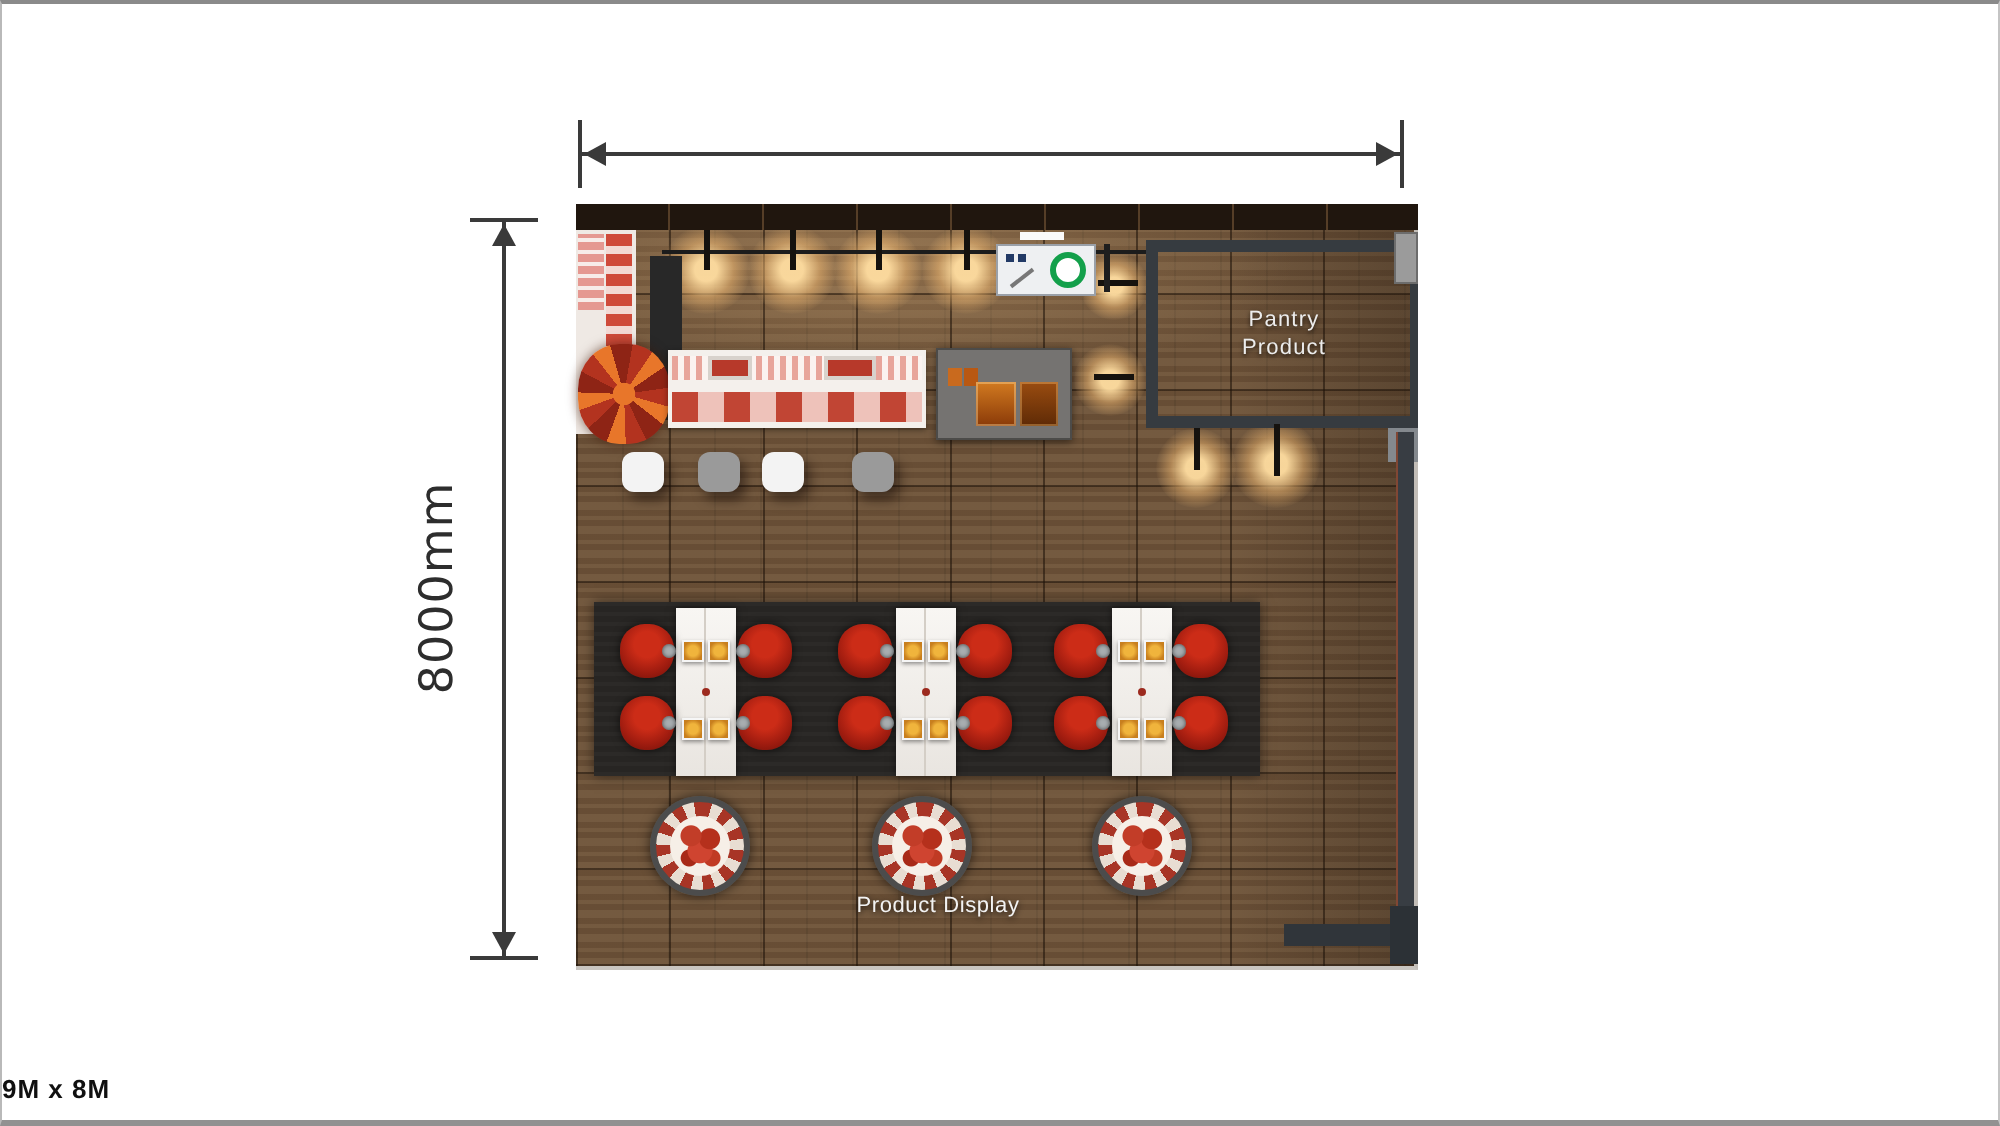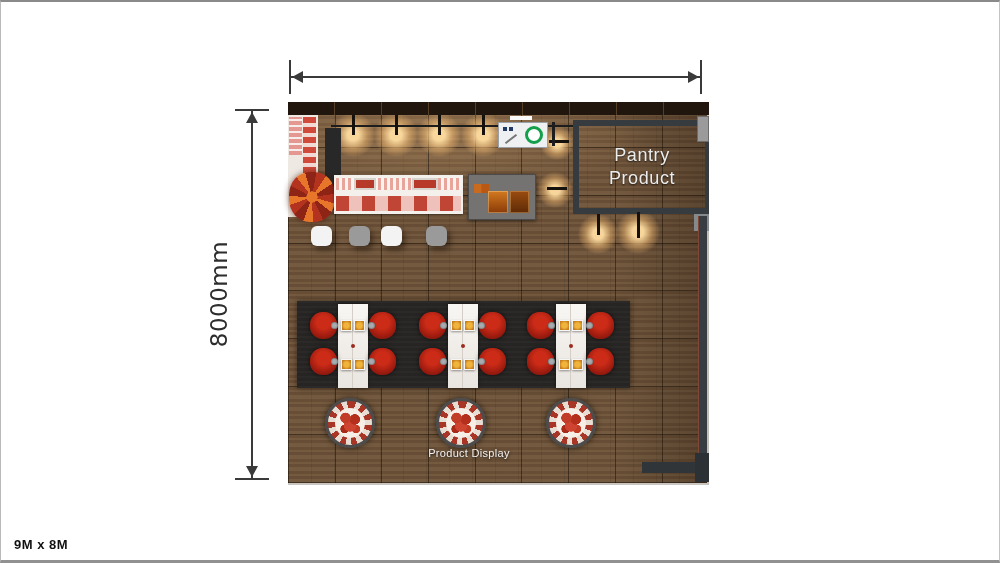--- a/index.html
+++ b/index.html
@@ -26,21 +26,21 @@
   .dim-left .line{top:2px;bottom:2px;left:16px;width:2px;}
   .dim-left .tickT{top:0;left:0;height:2px;width:34px;}
   .dim-left .tickB{bottom:0;left:0;height:2px;width:34px;}
   .dim-left .arrT{left:11px;top:3px;border-left:6px solid transparent;border-right:6px solid transparent;border-bottom:11px solid #3a3a3a;}
   .dim-left .arrB{left:11px;bottom:3px;border-left:6px solid transparent;border-right:6px solid transparent;border-top:11px solid #3a3a3a;}
   .dim-left .lbl{position:absolute;width:140px;height:26px;left:-70px;top:172px;
     transform:translateX(-16px) rotate(-90deg);text-align:center;font-size:23px;
     letter-spacing:.5px;font-family:"DejaVu Sans",sans-serif;}
   
   .top-plan{position:absolute;left:858px;top:493px;font-size:24px;color:#1d1d1d;letter-spacing:1px;}
-  .size-note{position:absolute;left:13px;top:535px;font-size:13px;font-weight:bold;color:#101010;letter-spacing:.5px;}
+  .size-note{position:absolute;left:0;top:535px;font-size:13px;font-weight:bold;color:#101010;letter-spacing:.5px;}
   
   .plan{
     position:absolute;left:287px;top:100px;width:421px;height:383px;
     background-color:#6d5238;
     background-image:
       repeating-linear-gradient(90deg, rgba(28,17,8,0.55) 0px, rgba(28,17,8,0.55) 1px, transparent 1px, transparent 46.7px),
       repeating-linear-gradient(0deg, rgba(28,17,8,0.55) 0px, rgba(28,17,8,0.55) 1px, transparent 1px, transparent 47.9px),
       linear-gradient(90deg, transparent 78%, rgba(10,5,2,0.22) 98%),
       radial-gradient(ellipse 300px 90px at 150px 30px, rgba(255,205,140,0.25), transparent 70%),
       repeating-linear-gradient(180deg, rgba(255,235,200,0.05) 0 2px, rgba(0,0,0,0.06) 2px 5px, rgba(255,240,210,0.05) 5px 9px, rgba(20,10,5,0.06) 9px 12px),
@@ -92,21 +92,21 @@
   .sink{position:absolute;left:210px;top:20px;width:50px;height:26px;background:#eef0f2;border:1px solid #9aa0a8;}
   .sink .ring{position:absolute;right:4px;top:3px;width:18px;height:18px;border:3px solid #13a04b;border-radius:50%;background:#fff;}
   .sink .d1{position:absolute;left:4px;top:4px;width:4px;height:4px;background:#223a66;}
   .sink .d2{position:absolute;left:10px;top:4px;width:4px;height:4px;background:#223a66;}
   .sink .diag{position:absolute;left:5px;top:15px;width:14px;height:2px;background:#777;transform:rotate(-38deg);}
   .shelf-sm{position:absolute;left:222px;top:14px;width:22px;height:4px;background:#fafafa;}
   .partition{position:absolute;left:264px;top:20px;width:3px;height:24px;background:#1e1e1e;}
   .pantry{position:absolute;left:285px;top:18px;width:136px;height:94px;
     border:6px solid #363b40;border-right-width:4px;
     display:flex;flex-direction:column;align-items:center;justify-content:center;}
-  .pantry span{color:#ececec;font-size:18px;letter-spacing:.6px;line-height:1.3;
+  .pantry span{color:#ececec;font-size:11px;letter-spacing:.6px;line-height:1.3;
     text-shadow:0 1px 2px rgba(0,0,0,.7);}
   .panel-a{position:absolute;left:409px;top:14px;width:12px;height:26px;background:#9b9b9b;border:1px solid #6c6c6c;}
   .panel-b{position:absolute;left:406px;top:112px;width:15px;height:17px;background:#84898e;}
   .bench-r{position:absolute;left:410px;top:114px;width:9px;height:242px;background:#383d43;border-left:1px solid rgba(190,80,40,.55);}
   .bench-b{position:absolute;left:354px;top:360px;width:57px;height:11px;background:#30353a;}
   .bench-c{position:absolute;left:407px;top:351px;width:14px;height:29px;background:#2c3136;}
   .zone-label{position:absolute;text-align:center;color:#f2f2f2;
     text-shadow:0 1px 3px rgba(0,0,0,.85);}
   .rug{position:absolute;left:9px;top:199px;width:333px;height:87px;background:#272523;
     background-image:repeating-linear-gradient(180deg, rgba(255,255,255,0.025) 0 2px, transparent 2px 5px);

